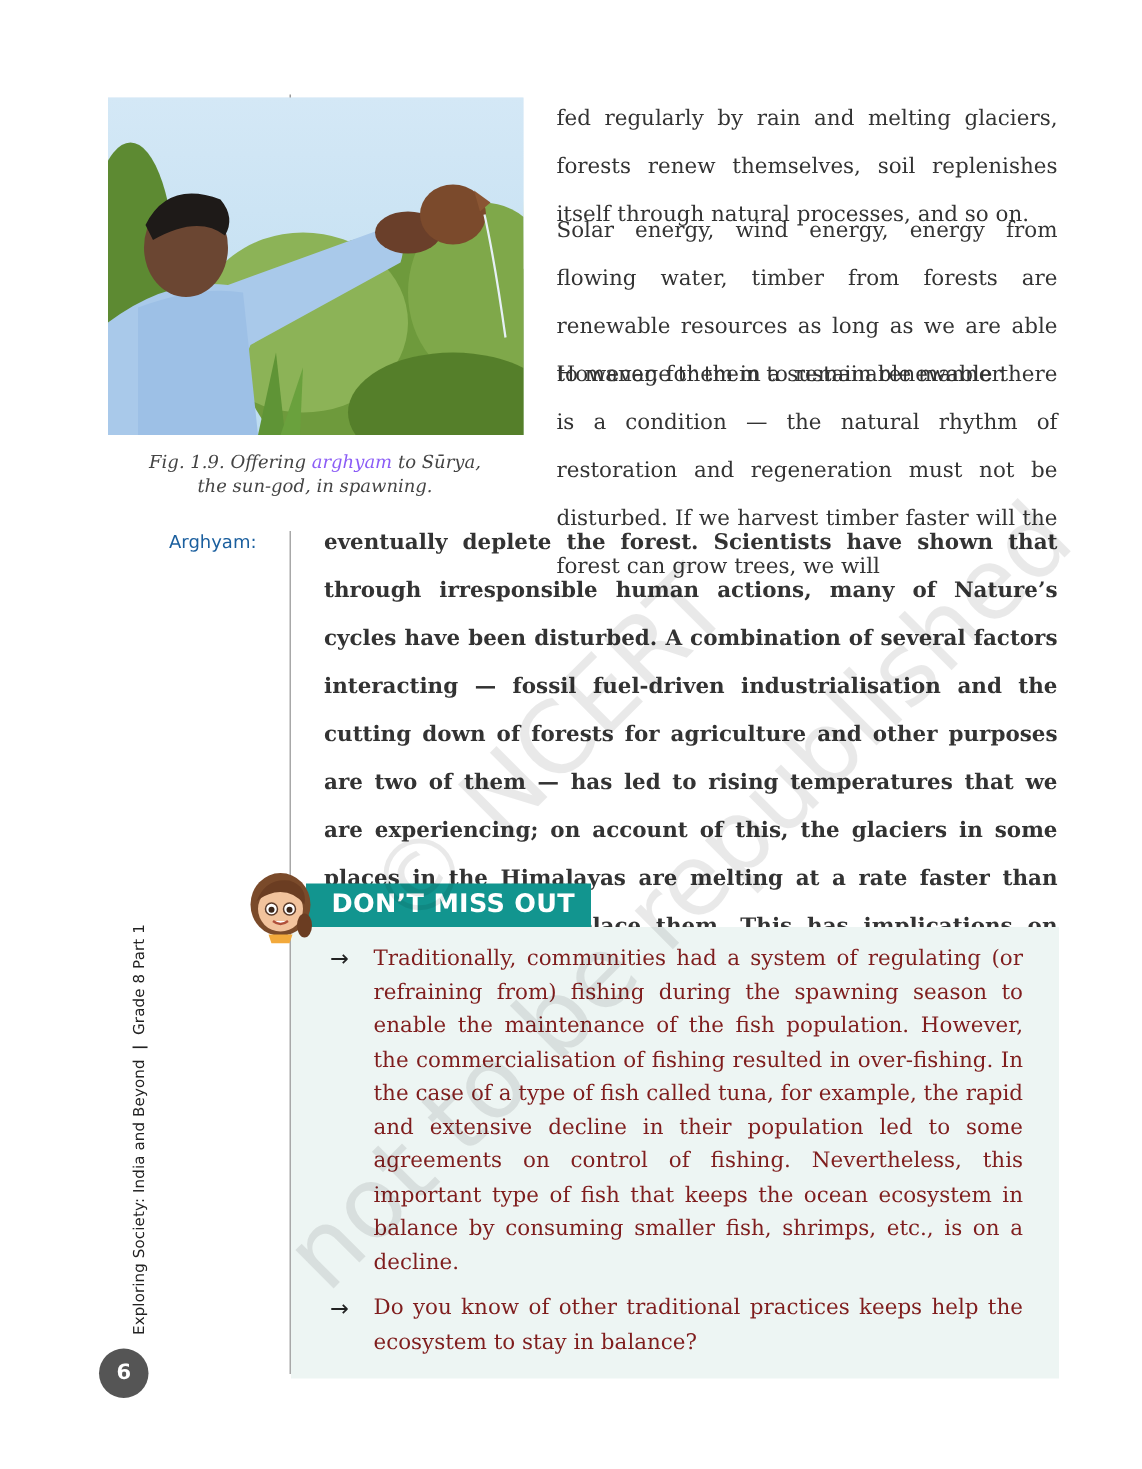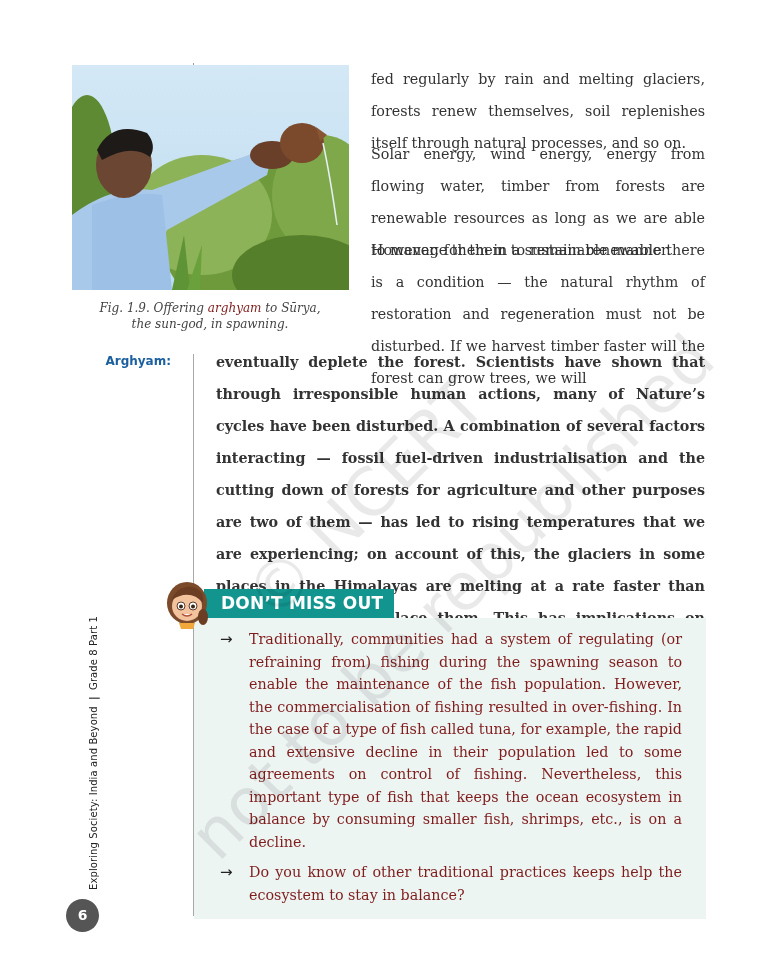--- a/index.html
+++ b/index.html
@@ -17,38 +17,38 @@
     .photo {
       position: absolute; left: 72px; top: 65px; width: 277px; height: 225px; overflow: hidden;
       background: linear-gradient(180deg, #cfe4f3 0%, #c5e0f2 30%, #9fc07a 45%, #6f9a3e 70%, #4f7a2c 100%);
     }
     .photo svg { position: absolute; left: 0; top: 0; width: 100%; height: 100%; }
 
     .fig-caption {
       position: absolute; left: 80px; top: 300px; width: 260px; text-align: center;
       font-style: italic; font-size: 12px; line-height: 16px; color: #444;
     }
-    .fig-caption .hl { color: #7f1d1d; }
+    .fig-caption .hl { color: #8b5cf6; }
 
     
     .para {
       position: absolute; font-size: 14.3px; line-height: 32px; color: #333;
       text-align: justify; text-align-last: left; margin: 0;
     }
     .p1 { left: 371px; top: 63px; width: 334px; }
     .p2 { left: 371px; top: 138px; width: 334px; }
     .p3a { left: 371px; top: 234px; width: 334px; }
     .p3b { left: 216px; top: 346px; width: 489px; font-weight: bold; }
 
     
     .gloss {
       position: absolute; left: 86px; top: 354px; width: 85px; text-align: right;
       font-size: 12px; line-height: 15.6px; color: #1b78b8;
     }
-    .gloss .term { font-weight: bold; color: #1b5f9e; display: block; }
+    .gloss .term { font-weight: normal; color: #1b5f9e; display: block; }
 
     
     .vdivider { position: absolute; left: 193px; top: 354px; width: 1px; height: 562px; background: #a8a8a8; }
 
     
     .dmo-tab {
       position: absolute; left: 204px; top: 589px; width: 190px; height: 29px;
       background: #12958f; color: #fff; font-size: 17px; font-weight: bold;
       line-height: 29px; padding-left: 17px; box-sizing: border-box; letter-spacing: 0.2px;
     }

